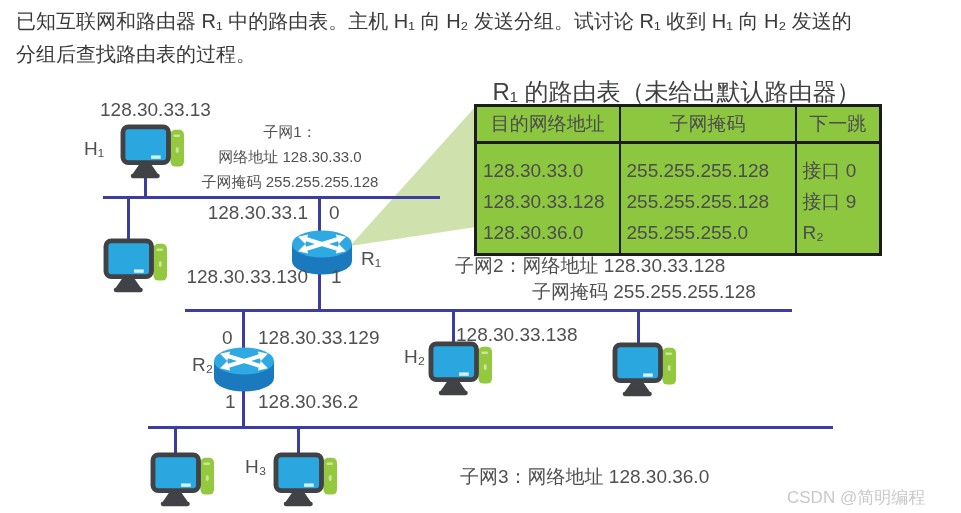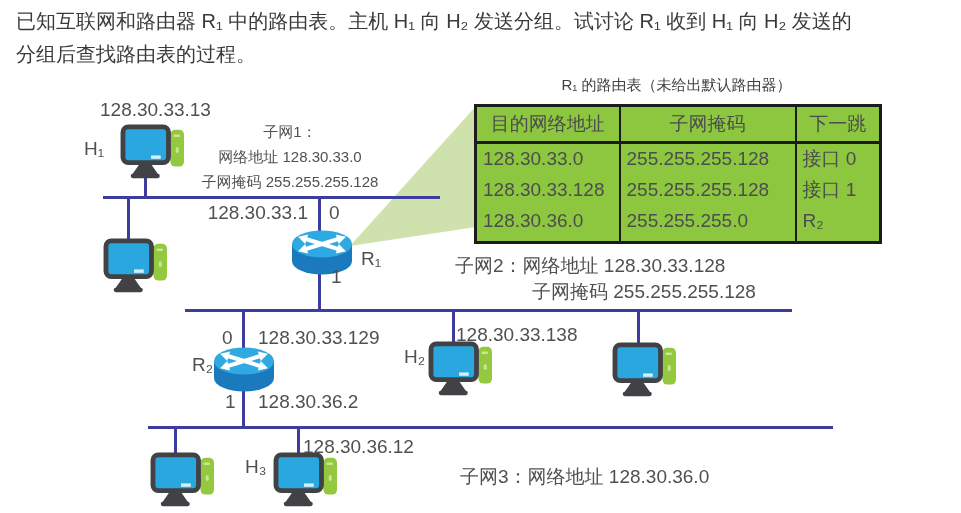--- a/index.html
+++ b/index.html
@@ -8,28 +8,28 @@
   .problem{position:absolute;left:16px;font-size:20px;color:#3a3a3c;white-space:nowrap;}
   .lbl{position:absolute;font-size:19px;color:#4f5052;white-space:nowrap;}
   .lbl.right{text-align:right;}
   .hline{position:absolute;height:3px;background:var(--line-blue,#3d3da0);}
   .vline{position:absolute;width:3px;background:var(--line-blue,#3d3da0);}
   .dev{position:absolute;}
   .cone{position:absolute;left:0;top:0;}
   .subnet1-block{position:absolute;left:165px;top:119px;width:250px;text-align:center;
                  font-size:15px;color:#4f5052;line-height:25px;white-space:nowrap;}
   .rt-title{position:absolute;left:474px;top:76px;width:405px;text-align:center;
-            font-size:15px;color:#3f4042;white-space:nowrap;}
+            font-size:24px;color:#3f4042;white-space:nowrap;}
   .rt{position:absolute;left:474px;top:104px;border-collapse:collapse;table-layout:fixed;
       background:var(--table-green,#8dc63f);border:3px solid #1c1c1c;}
   .rt th,.rt td{font-size:19px;color:#4b4d4f;font-weight:normal;white-space:nowrap;}
   .rt th{border-bottom:3px solid #1c1c1c;border-left:2px solid #1c1c1c;padding:4px 2px;text-align:center;}
   .rt td{border-left:2px solid #1c1c1c;padding:1px 6px;line-height:29px;text-align:left;}
   .rt th:first-child,.rt td:first-child{border-left:none;}
-  .rt tbody tr:first-child td{padding-top:0;}
+  .rt tbody tr:first-child td{padding-top:12px;}
   .rt tbody tr:last-child td{padding-bottom:6px;}
   .watermark{position:absolute;left:787px;top:486px;font-size:17px;color:#c9c9c9;white-space:nowrap;}
   .hidden-defs{position:absolute;width:0;height:0;overflow:hidden;}
 </style>
 </head>
 <body>
 
 <svg class="hidden-defs" aria-hidden="true">
   <defs>
     <symbol id="icon-computer" viewBox="0 0 68 64">
@@ -109,34 +109,34 @@
   <div class="lbl" style="left:84px;top:138px">H₁</div>
   <div class="subnet1-block">
     <div>子网1：</div>
     <div>网络地址 128.30.33.0</div>
     <div>子网掩码 255.255.255.128</div>
   </div>
 
   <div class="lbl right" style="left:178px;top:202px;width:130px">128.30.33.1</div>
   <div class="lbl" style="left:329px;top:202px">0</div>
   <div class="lbl" style="left:361px;top:248px">R₁</div>
+  <div class="lbl right" style="left:168px;top:266px;width:140px">128.30.33.130</div>
   <div class="lbl" style="left:331px;top:266px">1</div>
 
   <div class="lbl" style="left:455px;top:253px">子网2：网络地址 128.30.33.128</div>
   <div class="lbl" style="left:532px;top:279px">子网掩码 255.255.255.128</div>
   <div class="lbl" style="left:404px;top:346px">H₂</div>
   <div class="lbl" style="left:456px;top:324px">128.30.33.138</div>
 
   <div class="lbl" style="left:222px;top:327px">0</div>
   <div class="lbl" style="left:258px;top:327px">128.30.33.129</div>
   <div class="lbl" style="left:192px;top:354px">R₂</div>
   <div class="lbl" style="left:225px;top:391px">1</div>
   <div class="lbl" style="left:258px;top:391px">128.30.36.2</div>
 
-  <div class="lbl" style="left:303px;top:436px">128.30.36.12</div>
   <div class="lbl" style="left:245px;top:456px">H₃</div>
   <div class="lbl" style="left:460px;top:464px">子网3：网络地址 128.30.36.0</div>
 
   <div class="rt-title">R₁ 的路由表（未给出默认路由器）</div>
   <table class="rt">
     <colgroup>
         <col style="width:144px">
         <col style="width:176px">
         <col style="width:85px">
       </colgroup>
@@ -149,24 +149,25 @@
     </thead>
     <tbody>
       <tr>
         <td>128.30.33.0</td>
         <td>255.255.255.128</td>
         <td>接口 0</td>
       </tr>
       <tr>
         <td>128.30.33.128</td>
         <td>255.255.255.128</td>
-        <td>接口 1</td>
+        <td>接口 9</td>
       </tr>
       <tr>
         <td>128.30.36.0</td>
         <td>255.255.255.0</td>
         <td>R₂</td>
       </tr>
     </tbody>
   </table>
 
+  <div class="watermark">CSDN @简明编程</div>
 
 </div>
 
 </body></html>

